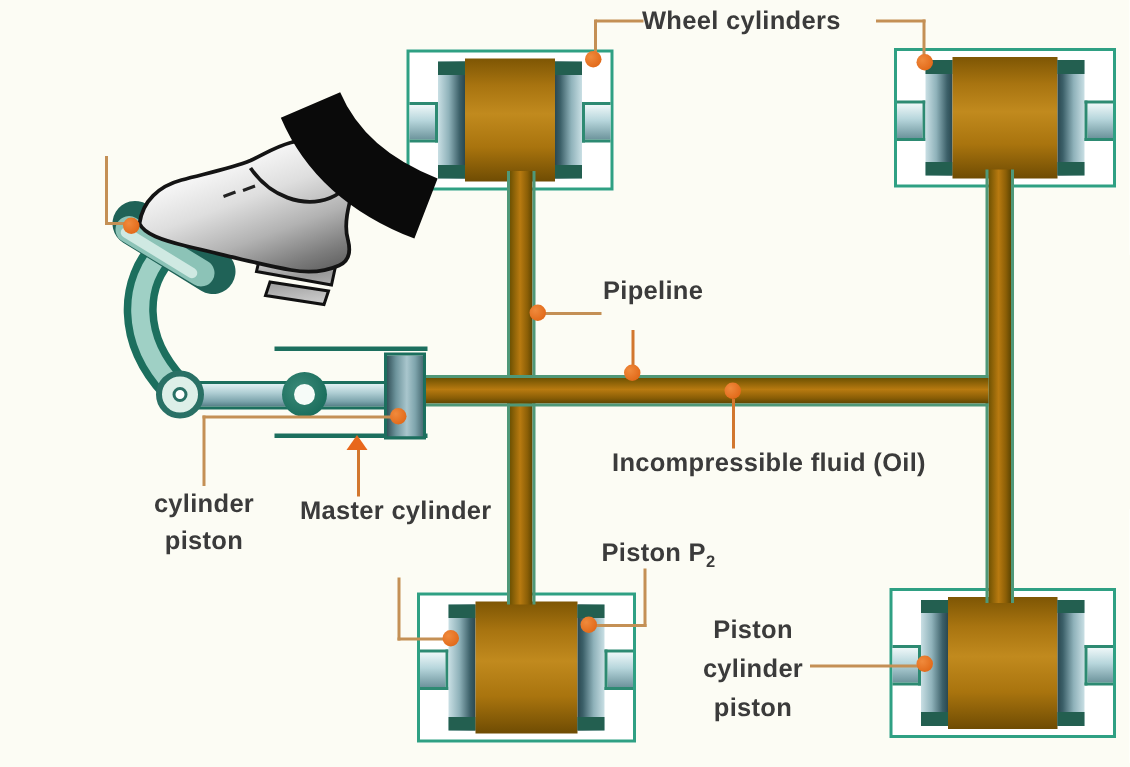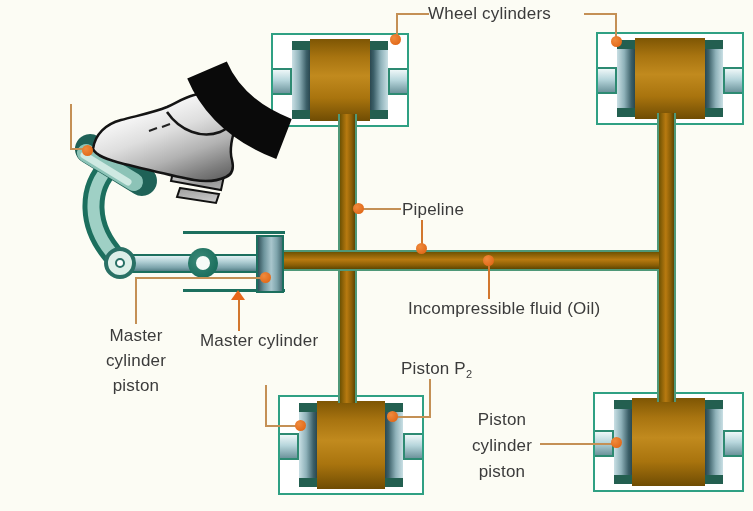--- a/index.html
+++ b/index.html
@@ -3,21 +3,21 @@
 <meta charset="utf-8">
 <style>
   html,body{margin:0;padding:0;background:#ffffff;}
   #canvas{
     position:relative;width:753px;height:511px;overflow:hidden;
     background:#fcfcf4;
     font-family:"Liberation Sans",sans-serif;
   }
   
   .lbl{
-    position:absolute;font-weight:normal;font-size:17px;color:#3b3b3b;
+    position:absolute;font-weight:bold;font-size:17px;color:#3b3b3b;
     white-space:nowrap;letter-spacing:.2px;line-height:19px;
   }
   .lbl-col{text-align:center;white-space:normal;}
   .lbl-col span{display:block;}
   .sub{font-size:11px;vertical-align:-4px;}
   
   .conn{position:absolute;background:#c49055;}
   .conn.orange{background:#d2772e;}
   .hline{height:2px;}
   .vline{width:2px;}
@@ -216,28 +216,27 @@
   <div class="conn vline" style="left:429px;top:379px;height:39px;"></div>
   <div class="conn hline" style="left:396px;top:416px;width:35px;"></div>
   <div class="dot" style="left:387px;top:411px;"></div>
 
   <div class="conn hline" style="left:540px;top:443px;width:73px;"></div>
   <div class="dot" style="left:611px;top:437px;"></div>
 
 
   <div class="lbl" style="left:428px;top:4px;">Wheel cylinders</div>
 
-  <div class="lbl" style="left:402px;top:200px;">Pipeline</div>
+  <div class="lbl" style="left:402px;top:184px;">Pipeline</div>
 
   <div class="lbl" style="left:408px;top:299px;">Incompressible fluid (Oil)</div>
 
   <div class="lbl" style="left:200px;top:331px;">Master cylinder</div>
 
   <div class="lbl lbl-col" style="left:86px;top:323px;width:100px;line-height:25px;">
-    <span>Master</span>
     <span>cylinder</span>
     <span>piston</span>
   </div>
 
 
   <div class="lbl" style="left:401px;top:359px;"><span>Piston P</span><span class="sub">2</span></div>
 
   <div class="lbl lbl-col" style="left:452px;top:407px;width:100px;line-height:26px;">
     <span>Piston</span>
     <span>cylinder</span>

